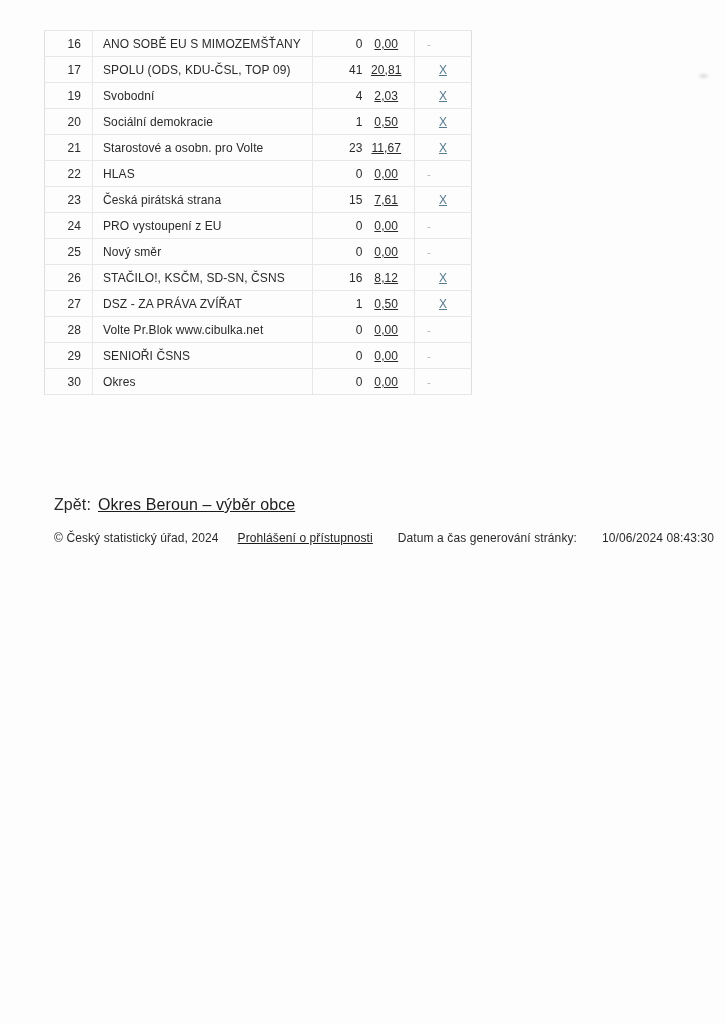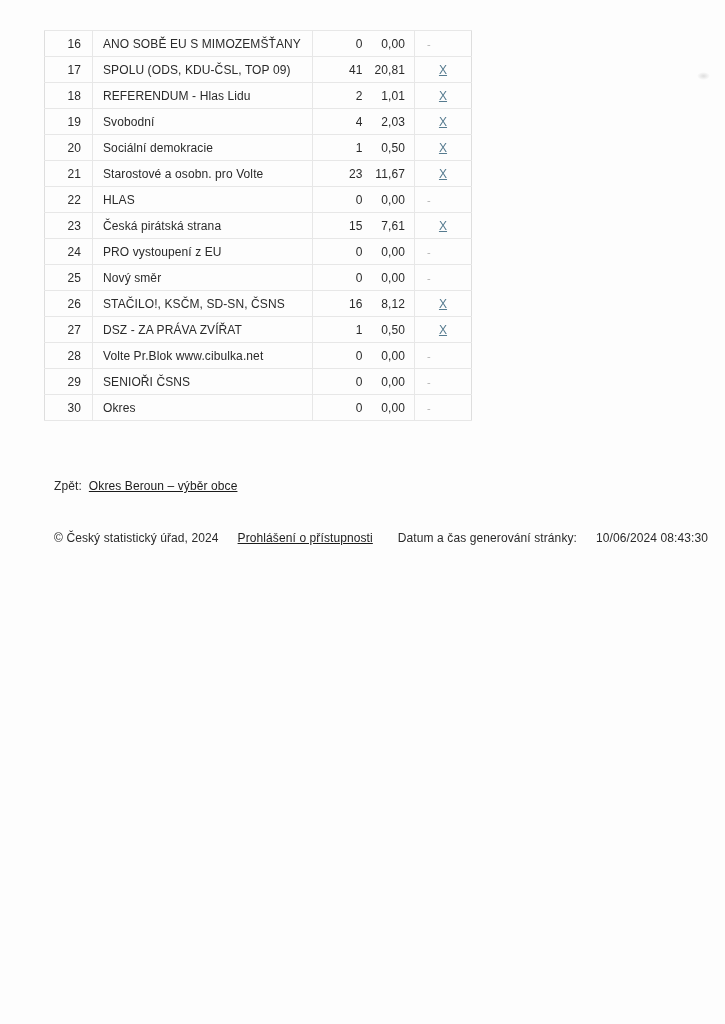--- a/index.html
+++ b/index.html
@@ -63,22 +63,23 @@
     padding-left:10px;
     border-right:1px solid var(--border);
   }
   td.c-votes{
     width:54px;
     text-align:right;
     padding-right:4px;
   }
   td.c-pct{
     width:48px;
-    text-align:right;
+    text-align:center;
     padding-right:9px;
+    text-decoration:underline;
   }
   td.c-detail{
     width:57px;
     text-align:center;
     border-left:1px solid var(--border);
   }
   a.x-link{
     color:var(--x-link);
     text-decoration:underline;
     cursor:pointer;
@@ -87,22 +88,22 @@
   span.dash{
     display:block;
     text-align:left;
     padding-left:11px;
     color:var(--dash);
     font-size:11px;
   }
   
   .back-line{
     position:absolute;
-    left:54px; top:479px;
-    font-size:12px;
+    left:54px; top:496px;
+    font-size:16px;
     letter-spacing:0.1px;
   }
   .back-line .lbl{margin-right:7px;}
   a.dark-link{
     color:var(--dark-link);
     text-decoration:underline;
     cursor:pointer;
   }
   
   .footer{
@@ -110,21 +111,21 @@
     left:54px; top:531px;
     width:620px;
     font-size:12px;
     display:flex;
     align-items:baseline;
     white-space:nowrap;
     letter-spacing:0.1px;
   }
   .footer .copyright{margin-right:19px;}
   .footer .access{margin-right:25px;}
-  .footer .gen-label{margin-right:19px;}
+  .footer .gen-label{margin-right:25px;}
 </style>
 </head>
 <body>
 
 <div class="page">
 
   <div class="speck"></div>
 
   <table class="results">
     <tbody id="rows">
@@ -139,27 +140,20 @@
     </tr>
 
     <tr>
       <td class="c-num">17</td>
       <td class="c-party">SPOLU (ODS, KDU-ČSL, TOP 09)</td>
       <td class="c-votes">41</td>
       <td class="c-pct">20,81</td>
       <td class="c-detail"><a class="x-link">X</a></td>
     </tr>
 
-    <tr>
-      <td class="c-num">18</td>
-      <td class="c-party">REFERENDUM - Hlas Lidu</td>
-      <td class="c-votes">2</td>
-      <td class="c-pct">1,01</td>
-      <td class="c-detail"><a class="x-link">X</a></td>
-    </tr>
 
     <tr>
       <td class="c-num">19</td>
       <td class="c-party">Svobodní</td>
       <td class="c-votes">4</td>
       <td class="c-pct">2,03</td>
       <td class="c-detail"><a class="x-link">X</a></td>
     </tr>
 
     <tr>

